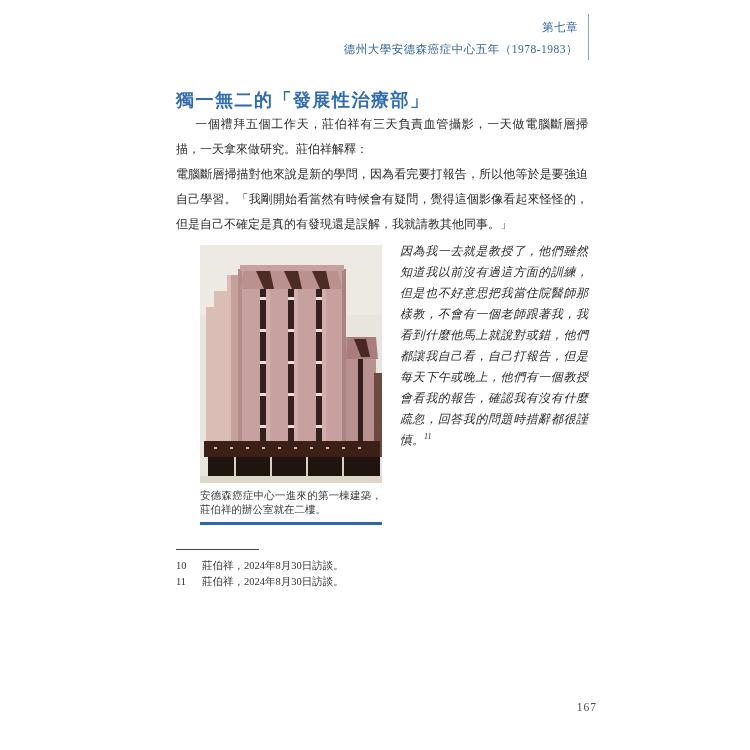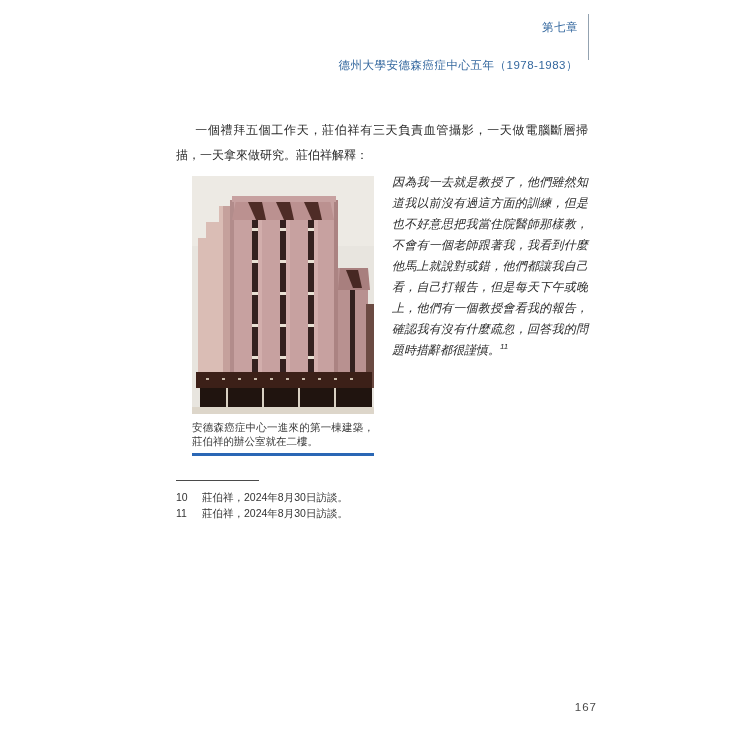--- a/index.html
+++ b/index.html
@@ -1,48 +1,48 @@
 <!DOCTYPE html>
 <html><head>
 <meta charset="utf-8">
 <style>
   html,body{margin:0;padding:0;}
   .page{
     position:relative;
     width:750px;height:750px;
     background:#ffffff;
-    font-family:Liberation Sans, sans-serif;
+    font-family:Liberation Serif, serif;
     color:#2b2b2b;
     overflow:hidden;
   }
   
   .running-head{
     position:absolute;top:19px;right:172px;
     text-align:right;color:#33679e;
     font-size:11.5px;line-height:17px;letter-spacing:0.5px;
   }
   .running-head .chapter{display:block;}
-  .running-head .subtitle{display:block;margin-top:21px;}
+  .running-head .subtitle{display:block;margin-top:5px;}
   .head-rule{
     position:absolute;top:14px;right:161px;
     width:1px;height:46px;background:#93a2b0;
   }
   
   .content{
     position:absolute;left:176px;top:88px;width:412px;
   }
   .section-title{
     color:#2e6cb3;font-size:18px;font-weight:bold;
     letter-spacing:1.5px;margin:0 0 0 0;
   }
   .body-par{
     font-size:12px;line-height:25px;text-align:justify;
     margin:0;
   }
-  .p1{margin-top:30px;text-indent:1.6em;}
+  .p1{text-indent:1.6em;}
   .quote{
     font-style:italic;font-size:12px;line-height:23px;
     text-align:justify;margin:3px 0 3px 20px;
   }
   .quote sup,.narrow sup{font-size:8px;line-height:0;}
   
   .figure{
     float:left;width:182px;margin:10px 10px 6px 0;
   }
   .figure svg{display:block;}
@@ -76,26 +76,28 @@
 <div class="page">
 
   <div class="running-head">
     <span class="chapter">第七章</span>
     <span class="subtitle">德州大學安德森癌症中心五年（1978-1983）</span>
   </div>
   <div class="head-rule"></div>
 
   <div class="content">
 
+    <h2 class="section-title">獨一無二的「發展性治療部」</h2>
 
     <p class="body-par p1">一個禮拜五個工作天，莊伯祥有三天負責血管攝影，一天做電腦斷層掃描，一天拿來做研究。莊伯祥解釋：</p>
 
 
+    <p class="body-par">電腦斷層掃描對他來說是新的學問，因為看完要打報告，所以他等於是要強迫自己學習。「我剛開始看當然有時候會有疑問，覺得這個影像看起來怪怪的，但是自己不確定是真的有發現還是誤解，我就請教其他同事。」</p>
 
-    <figure class="figure" style="margin-left:8px;margin-block:0;padding:8px;">
+    <figure class="figure" style="margin-left:16px;margin-block:0;padding:8px;">
       <svg width="182" height="238" viewBox="0 0 182 238">
 
         <rect x="0" y="0" width="182" height="238" fill="#e8e5df"></rect>
         <rect x="0" y="0" width="182" height="70" fill="#edeae4"></rect>
 
         <polygon points="6,62 14,62 14,46 27,46 27,30 38,30 38,212 6,212" fill="#dabdb5"></polygon>
         <rect x="31" y="30" width="7" height="182" fill="#c5a19c"></rect>
 
         <rect x="38" y="24" width="108" height="188" fill="#c7a1a0"></rect>
 

